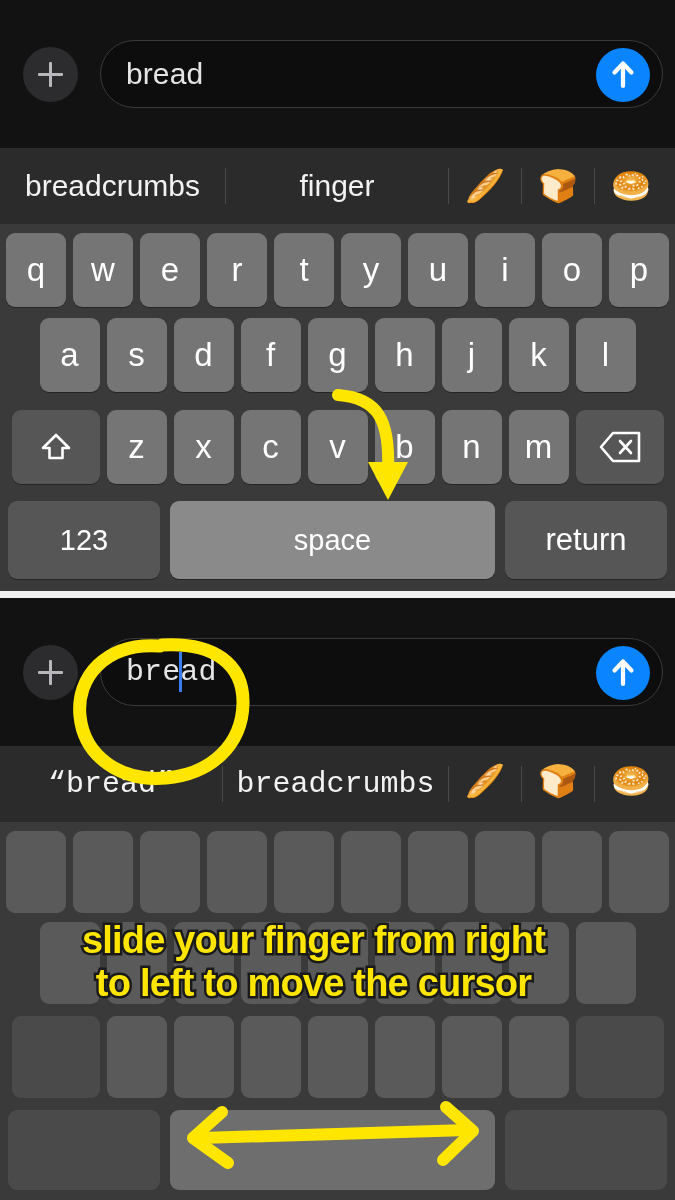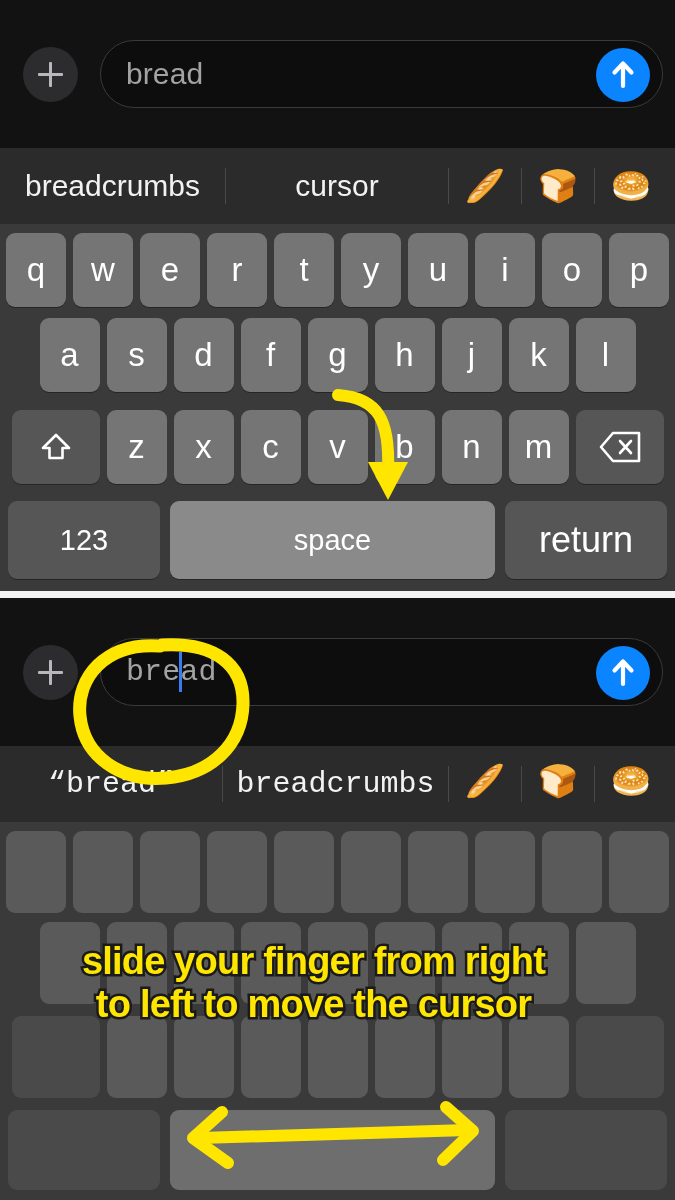--- a/index.html
+++ b/index.html
@@ -71,21 +71,21 @@
     margin-left: 22px;
     margin-right: 12px;
     border: 1.5px solid #3a3a3c;
     border-radius: 34px;
     background: #0d0d0d;
     display: flex;
     align-items: center;
   }
   .field-text {
     font-size: 30px;
-    color: #a3a3a3;
+    color: #e5e5e5;
     margin-left: 25px;
     letter-spacing: 0.1px;
     white-space: pre;
     position: relative;
     display: flex;
     align-items: center;
   }
   .caret {
     display: inline-block;
     width: 3px;
@@ -219,21 +219,21 @@
           <svg width="54" height="54" viewBox="0 0 54 54" aria-hidden="true">
             <path d="M27 16 L27 38 M27 15.5 L18.5 24.5 M27 15.5 L35.5 24.5" stroke="#ffffff" stroke-width="4.2" stroke-linecap="round" stroke-linejoin="round" fill="none"></path>
           </svg>
         </div>
       </div>
     </div>
 
     <div class="suggest" id="suggest-top">
       <div class="sug-word" style="width:225px;">breadcrumbs</div>
       <div class="sug-sep"></div>
-      <div class="sug-word" style="width:222px;">cursor</div>
+      <div class="sug-word" style="width:222px;">finger</div>
       <div class="sug-sep"></div>
       <div class="sug-emoji" style="width:72px;">🥖</div>
       <div class="sug-sep"></div>
       <div class="sug-emoji" style="width:72px;">🍞</div>
       <div class="sug-sep"></div>
       <div class="sug-emoji" style="width:72px;">🥯</div>
     </div>
 
     <div class="keyboard" id="kb-top">
 
@@ -279,21 +279,21 @@
           <svg width="44" height="34" viewBox="0 0 44 34" aria-hidden="true">
             <path d="M15 3 L41 3 L41 31 L15 31 L3 17 Z" fill="none" stroke="#ffffff" stroke-width="2.6" stroke-linejoin="round"></path>
             <path d="M22 11 L33 23 M33 11 L22 23" stroke="#ffffff" stroke-width="2.6" stroke-linecap="round"></path>
           </svg>
         </div>
       </div>
 
       <div class="kb-row" style="height:94px;">
         <div class="key dark" style="width:152px;height:78px;margin:0 5px 0 8px;font-size:29px;">123</div>
         <div class="key spacebar" style="width:325px;height:78px;margin:0 5px;font-size:29px;">space</div>
-        <div class="key dark" style="width:162px;height:78px;margin:0 8px 0 5px;font-size:36px;">return</div>
+        <div class="key dark" style="width:162px;height:78px;margin:0 8px 0 5px;font-size:31px;">return</div>
       </div>
     </div>
 
   </div>
 
   <div class="panel-divider"></div>
 
   <div class="panel" id="panel-bot">
 
     <div class="compose" id="compose-bot">
@@ -379,18 +379,18 @@
                C212 774, 242 744, 243 704 C244 664, 214 642, 162 645" stroke="#ffe600" stroke-width="13" fill="none" stroke-linecap="round" stroke-linejoin="round"></path>
     </g>
 
     <g>
       <path d="M200 1138 L468 1130" stroke="#ffe600" stroke-width="12" fill="none" stroke-linecap="round"></path>
       <path d="M222 1112 L193 1138 L228 1163" stroke="#ffe600" stroke-width="12" fill="none" stroke-linecap="round" stroke-linejoin="round"></path>
       <path d="M446 1107 L473 1131 L443 1160" stroke="#ffe600" stroke-width="12" fill="none" stroke-linecap="round" stroke-linejoin="round"></path>
     </g>
   </svg>
 
-  <div class="anno-outline" style="left:0; width:627px; top:940px;">
+  <div class="anno-outline" style="left:0; width:627px; top:919px;">
     <div>slide your finger from right</div>
     <div>to left to move the cursor</div>
   </div>
 
 </div>
 
 </body></html>

